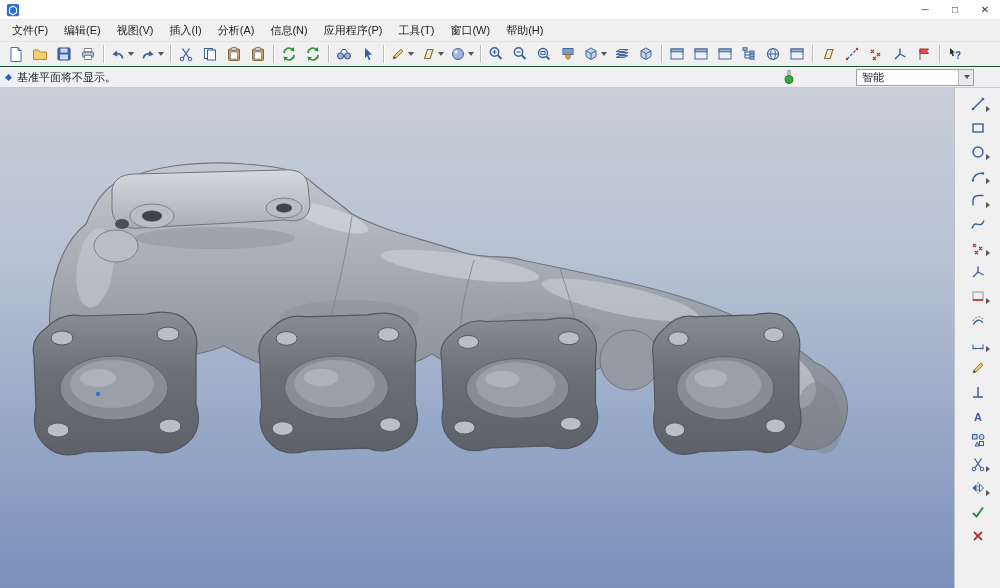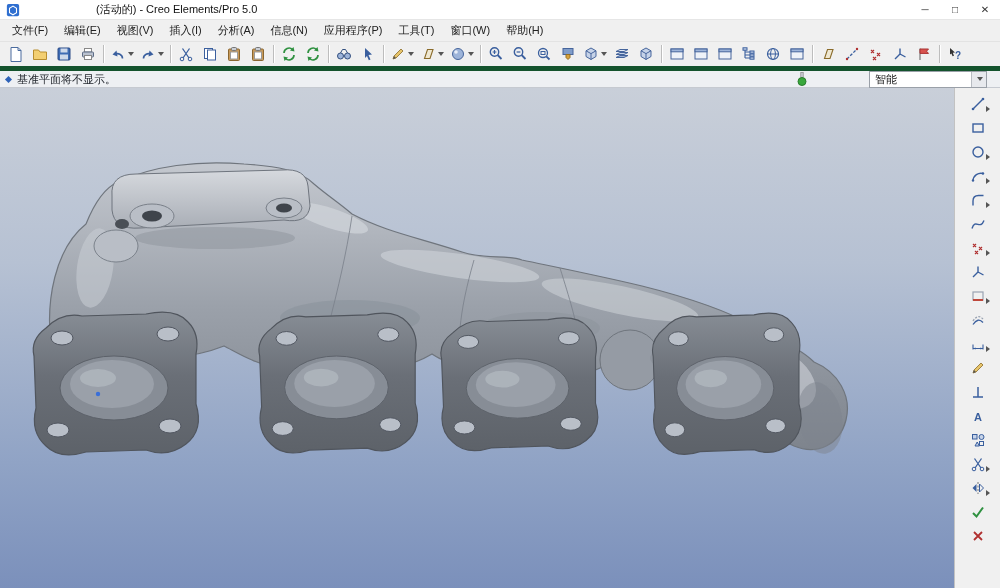--- a/index.html
+++ b/index.html
@@ -23,28 +23,28 @@
   .toolbar { height:25px; background:#f0f0f0; display:flex; align-items:center;
     padding-left:4px; border-top:1px solid #e3e3e3; }
   .tb { height:22px; min-width:24px; display:flex; align-items:center; justify-content:center;
     background:transparent; border:1px solid transparent; padding:0 2px; cursor:default; }
   .tb svg { width:16px; height:16px; display:block; }
   .dd { width:0; height:0; border-left:3px solid transparent; border-right:3px solid transparent;
     border-top:4px solid #555; margin-left:2px; }
   .sep { width:1px; height:18px; background:#bdbdbd; margin:0 3px; box-shadow:1px 0 0 #fff; }
 
   
-  .messagebar { height:22px; background:#eef0f3; border-top:5px solid #14532d;
+  .messagebar { height:22px; background:#eef0f3; border-top:1px solid #14532d;
     border-bottom:1px solid #c6cad1; display:flex; align-items:center; padding:0 6px;justify-content:space-between; }
   .msg-bullet { width:5px; height:5px; background:#2e62b8; transform:rotate(45deg); margin-right:6px; }
   .msg-text { color:#23272e; font-size:11px; flex:0 1 auto; }
   .msg-right { margin-left:auto; display:flex; align-items:center; }
   .regen-status { width:14px; height:16px; margin-right:60px; }
   .filter { width:118px; height:17px; background:#fff; border:1px solid #9aa0a8;
-    display:flex; align-items:center; padding-left:5px; margin-right:7px; font-size:11px; color:#222; }
+    display:flex; align-items:center; padding-left:5px; margin-right:20px; font-size:11px; color:#222; }
   .filter-btn { margin-left:auto; width:15px; height:15px; background:#e7e9ed;
     border-left:1px solid #b8bcc2; display:flex; align-items:center; justify-content:center; }
 
   
   .main { display:flex; height:500px; }
   .viewport { flex:1; position:relative;
     background:linear-gradient(180deg,#c9cfd9 0%, #b6c1d3 35%, #90a3c5 75%, #7b90bb 100%); }
   .viewport svg { position:absolute; inset:0; width:100%; height:100%; }
 
   
@@ -246,21 +246,20 @@
         <path d="M2.5 8h11" stroke="#3a5f9e"></path>
       </symbol>
 </defs>
 </svg>
 
 <div class="titlebar">
   <svg class="app-icon" viewBox="0 0 16 16">
     <rect x="1" y="1" width="14" height="14" rx="2" fill="#2f6fd0"></rect>
     <path d="M4 11V6l4-2.5L12 6v5L8 13.5z" fill="none" stroke="#fff" stroke-width="1.2"></path>
   </svg>
-  <span class="title-text">(活动的) - Creo Elements/Pro 5.0</span>
   <div class="win-controls">
     <button class="wc">─</button>
     <button class="wc">□</button>
     <button class="wc close">✕</button>
   </div>
 </div>
 
 <div class="menubar">
   <span class="menu-item">文件(F)</span>
   <span class="menu-item">编辑(E)</span>

